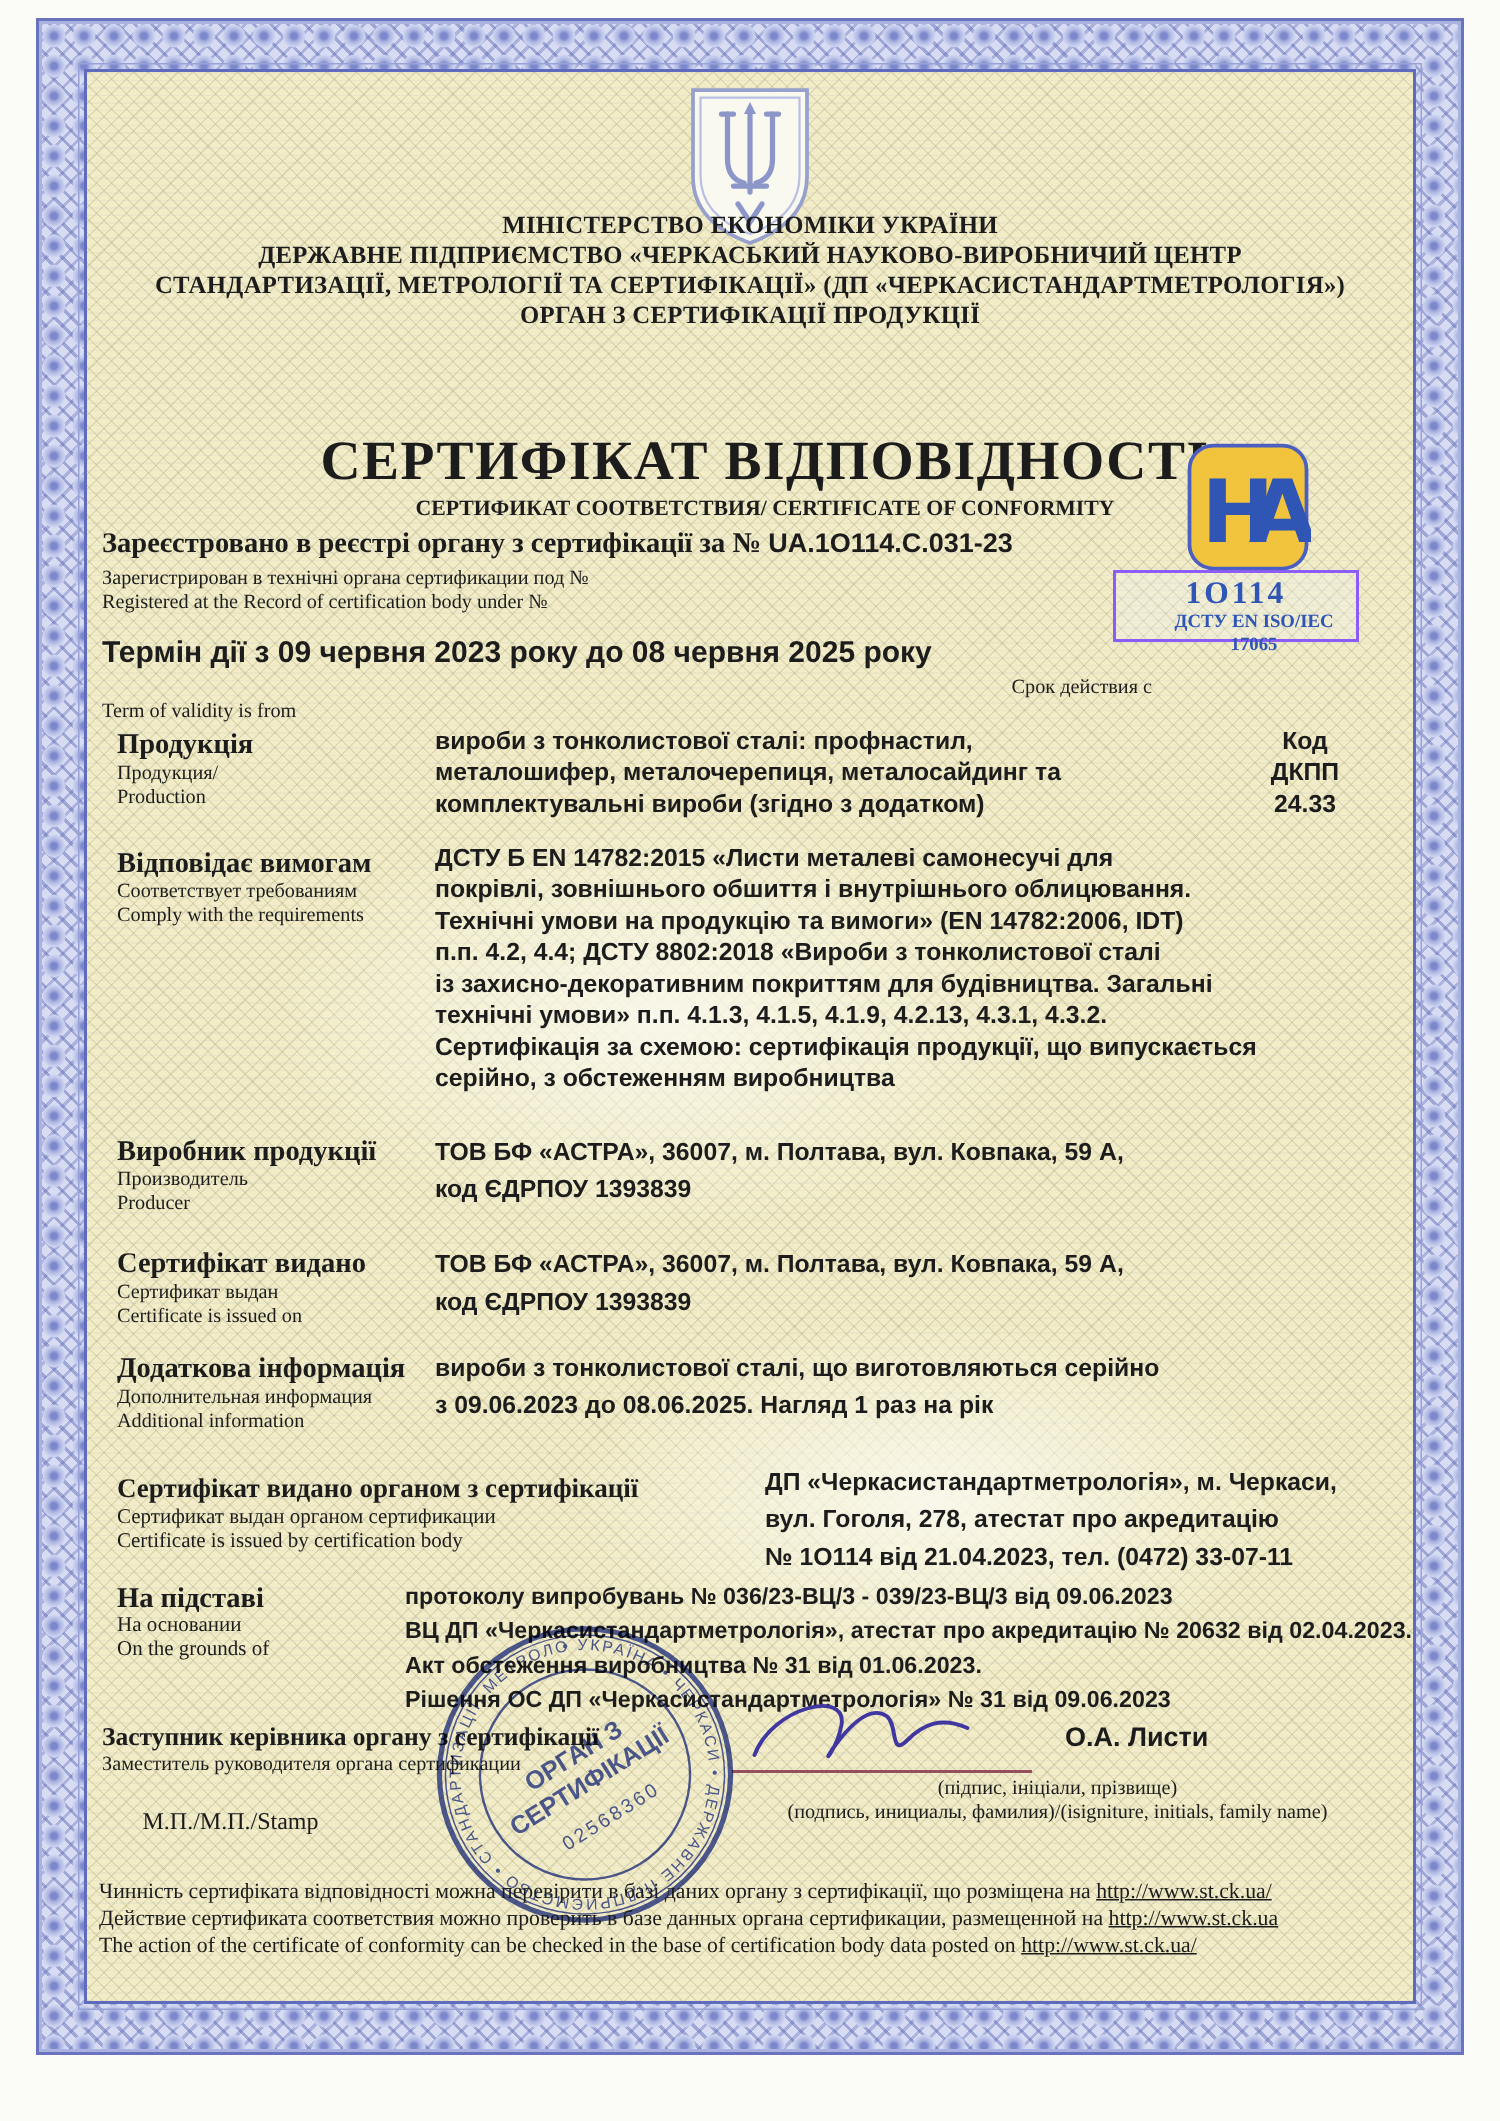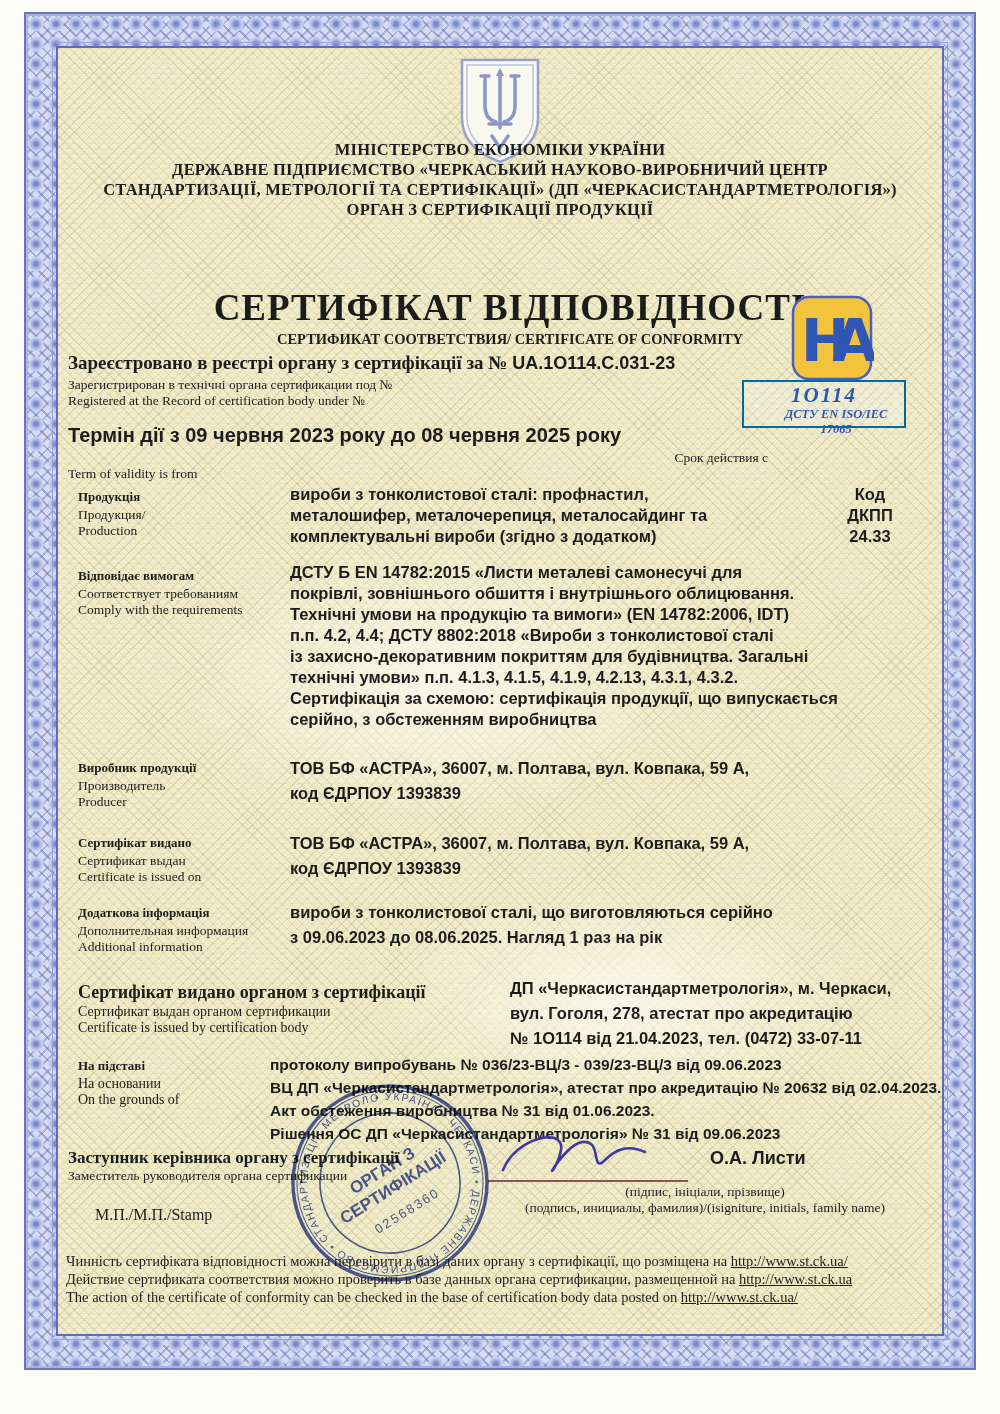--- a/index.html
+++ b/index.html
@@ -22,21 +22,21 @@
           repeating-linear-gradient(45deg, rgba(150,140,92,.20) 0 1px, rgba(0,0,0,0) 1px 7px),
           repeating-linear-gradient(-45deg, rgba(150,140,92,.20) 0 1px, rgba(0,0,0,0) 1px 7px),
           repeating-linear-gradient(0deg, rgba(120,130,190,.07) 0 1px, rgba(0,0,0,0) 1px 5px);}
   .wm{position:absolute;border-radius:50%;background:radial-gradient(ellipse, rgba(250,248,236,.95) 0%, rgba(250,248,236,0) 70%);}
   .content{position:absolute;inset:0;}
   .abs{position:absolute;}
   .c{text-align:center;}
   .sb{font-weight:bold;} 
   .sans{font-family:"Liberation Sans","DejaVu Sans",sans-serif;font-weight:bold;}
   .sub{font-size:13.5px;line-height:15.5px;font-weight:normal;}
-  .lbl{font-size:13px;line-height:20px;font-weight:bold;}
+  .lbl{font-size:19px;line-height:20px;font-weight:bold;}
   .val{font-size:16.5px;line-height:21px;white-space:pre-line;}
   .hdr{font-size:16.5px;line-height:20px;font-weight:bold;letter-spacing:.2px;}
   .blue{color:#2f55b5;}
   .link{text-decoration:underline;}
   .stamp{mix-blend-mode:multiply;opacity:.88;}
 </style>
 </head>
 <body>
 
 <div class="page">
@@ -74,21 +74,21 @@
       <div class="sb" style="font-size:37px;letter-spacing:1px;">СЕРТИФІКАТ ВІДПОВІДНОСТІ</div>
       <div class="sb" style="font-size:14.5px;margin-top:2px;">СЕРТИФИКАТ СООТВЕТСТВИЯ/ CERTIFICATE OF CONFORMITY</div>
     </div>
 
     <div class="abs" style="left:790px;top:294px;width:84px;height:88px;text-align:center;">
       <svg width="84" height="88" viewBox="0 0 84 88">
         <rect x="3" y="3" width="78" height="82" rx="16" fill="#f2c33c" stroke="#4a5fc0" stroke-width="2.5"></rect>
         <text x="11" y="67" font-family="DejaVu Sans, Liberation Sans, sans-serif" font-weight="bold" font-size="58" letter-spacing="-17" fill="#2f55b5">НА</text>
       </svg>
     </div>
-    <div class="abs c" style="left:742px;top:380px;width:160px;height:44px;border:2px solid #0369a1;background:rgba(240,244,255,.25);font-style:italic;">
+    <div class="abs c" style="left:742px;top:380px;width:160px;height:44px;border:2px solid #8b5cf6;background:rgba(240,244,255,.25);">
       <div class="sb blue" style="font-size:21px;letter-spacing:2px;line-height:24px;margin-top:1px;">1О114</div>
       <div class="sb blue" style="font-size:12.5px;line-height:15px;margin-left:24px;">ДСТУ EN ISO/IEC 17065</div>
     </div>
 
     <div class="abs" style="left:68px;top:352px;width:700px;">
       <div style="font-size:19px;font-weight:bold;">
         <span>Зареєстровано в реєстрі органу з сертифікації за № </span><span class="sans" style="font-size:18px;">UA.1О114.С.031-23</span>
       </div>
       <div class="sub" style="margin-top:3px;">Зарегистрирован в технічні органа сертификации под №</div>
       <div class="sub">Registered at the Record of certification body under №</div>

